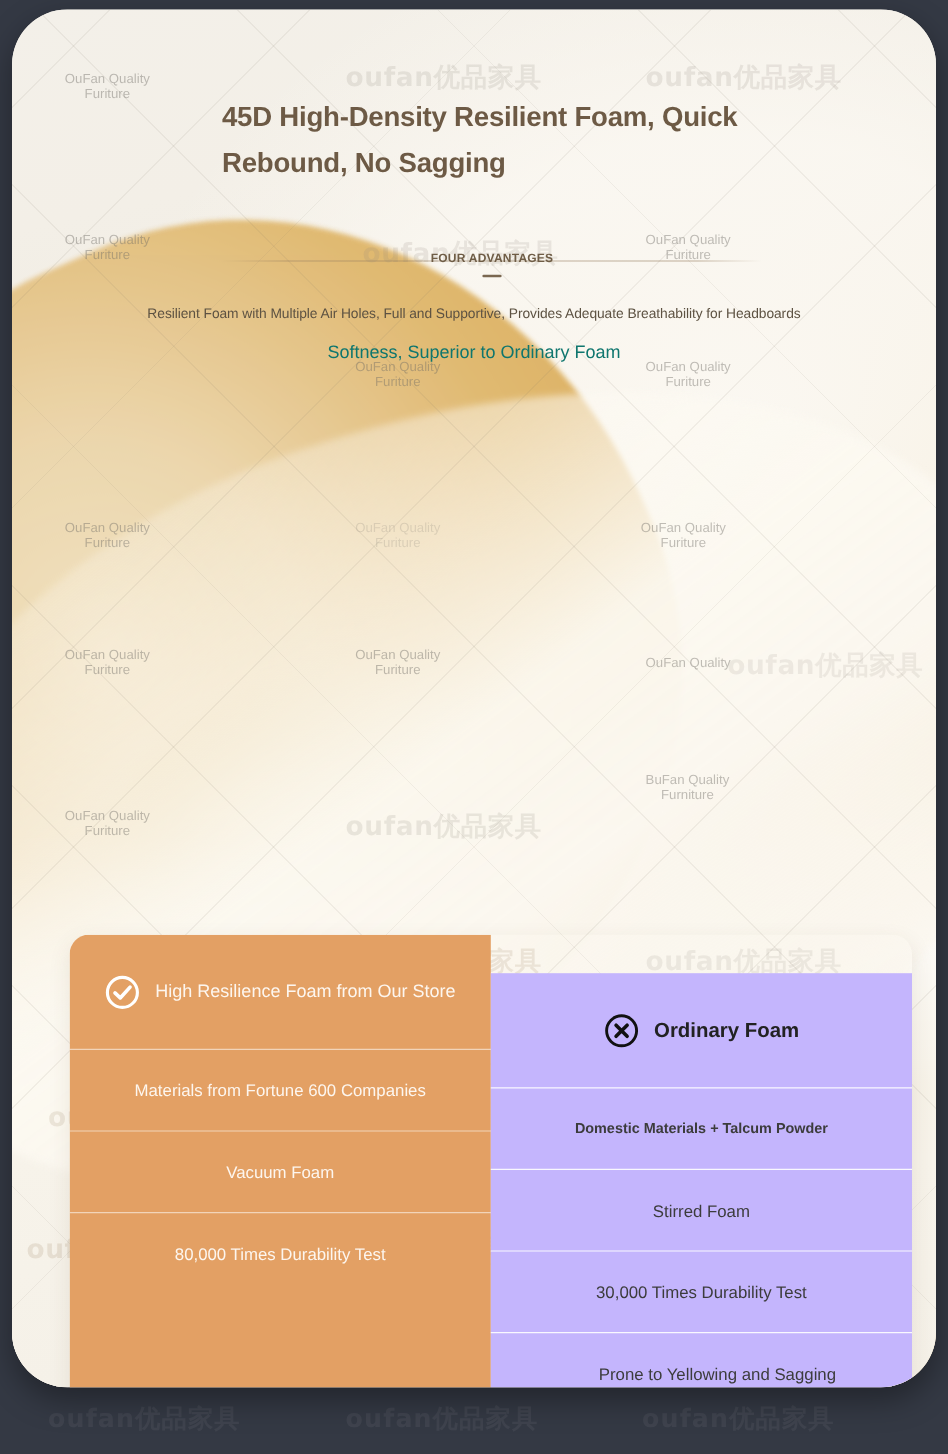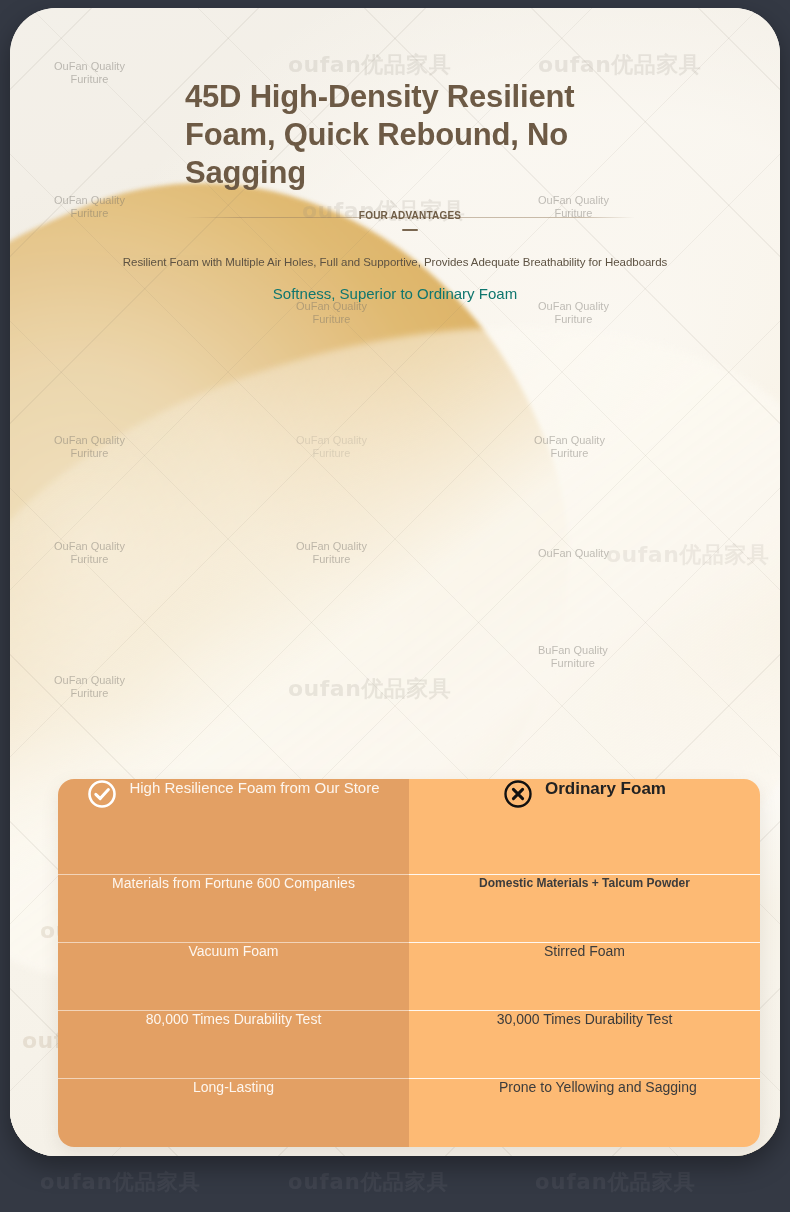--- a/index.html
+++ b/index.html
@@ -167,21 +167,21 @@
   .header {
     position: absolute;
     left: 0; right: 0; top: 0;
     z-index: 6;
   }
   .title {
     position: absolute;
     left: 175px;
     top: 70px;
     width: 430px;
-    font-size: 31px;
+    font-size: 23px;
     line-height: 38px;
     font-weight: 700;
     color: #6d5a45;
     letter-spacing: -.2px;
   }
 
   .divider {
     position: absolute;
     left: 175px;
     top: 200px;
@@ -250,26 +250,27 @@
     display: flex;
     z-index: 7;
     box-shadow: 0 6px 18px rgba(90,70,45,.10);
   }
   .col {
     width: 50%;
     display: flex;
     flex-direction: column;
   }
   .col-good { background: #e3a064; }
-  .col-bad  { background: #fdba74; }
+  .col-bad  { background: #c4b5fd; margin-top: 32px; }
 
   .cell {
     position: relative;
     box-sizing: border-box;
     display: flex;
+    align-items: center;
     justify-content: center;
     padding: 0 20px;
     text-align: center;
   }
   .col-good .cell { color: #fdf6ef; border-bottom: 1px solid rgba(255,255,255,.55); }
   .col-bad  .cell { color: #3c3c3c; border-bottom: 1px solid rgba(255,255,255,.9); }
   .col .cell:last-child { border-bottom: none; }
 
   .cell-head {
     height: 96px;
@@ -396,23 +397,20 @@
         </div>
         <div class="cell cell-row">
           <span class="txt row-2line">Materials from Fortune 600 Companies</span>
         </div>
         <div class="cell cell-row">
           <span class="txt">Vacuum Foam</span>
         </div>
         <div class="cell cell-row">
           <span class="txt">80,000 Times Durability Test</span>
         </div>
-        <div class="cell cell-row">
-          <span class="txt">Long-Lasting</span>
-        </div>
       </div>
 
       <div class="col col-bad">
         <div class="cell cell-head">
           <span class="icon-circle">
             <svg width="30" height="30" viewBox="0 0 30 30" aria-hidden="true">
               <circle cx="15" cy="15" r="12.5" fill="none" stroke="#111111" stroke-width="2.4"></circle>
               <path d="M10.4 10.4 L19.6 19.6 M19.6 10.4 L10.4 19.6" fill="none" stroke="#111111" stroke-width="3" stroke-linecap="round"></path>
             </svg>
           </span>

